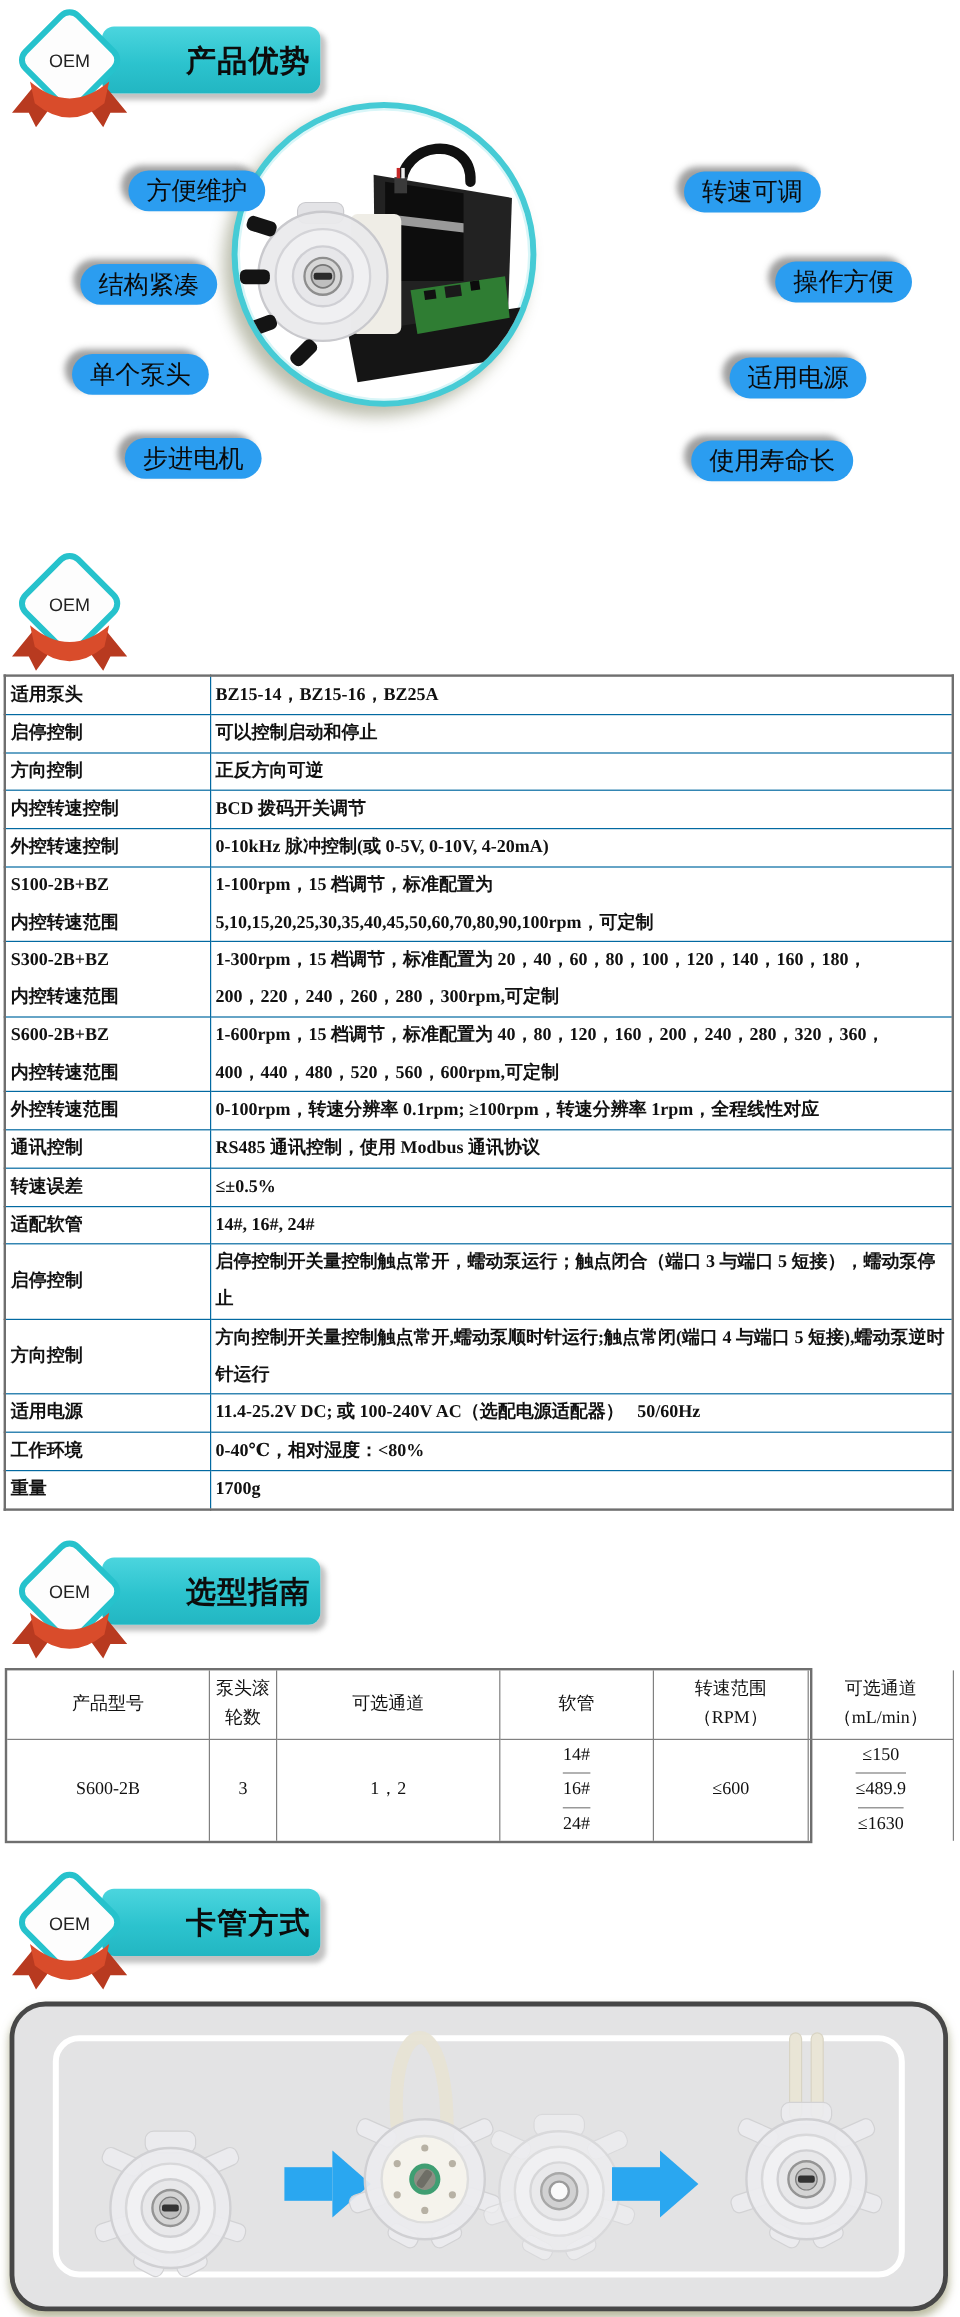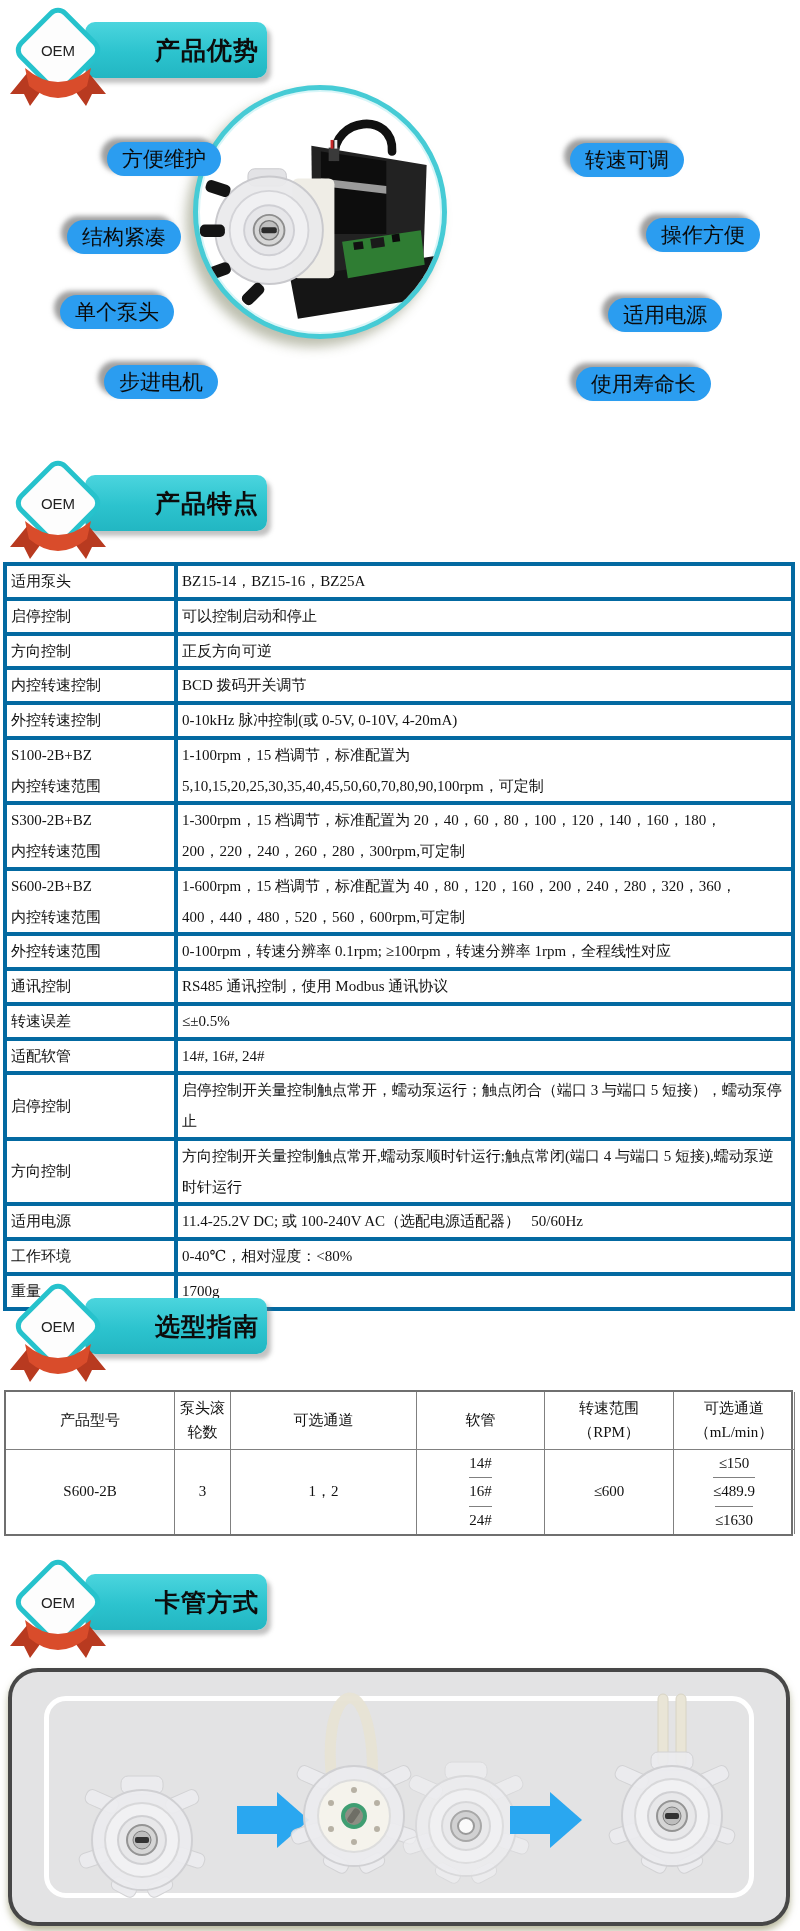--- a/index.html
+++ b/index.html
@@ -41,28 +41,28 @@
   .adv-label:nth-of-type(8){ left:576px; top:352px;margin-top:15px; }
 
   
   .spec-table {
     position:absolute; left:3px; top:562px; width:792px;
     border-collapse:collapse; background:#fff;
     font-family:"Liberation Serif","DejaVu Serif",serif; font-size:15px; color:#111;
     border:2px solid #6f6f6f;
   }
   .spec-table td {
-    border:4px solid #0369a1; padding:0 4px; line-height:2.05;
-    white-space:pre-wrap; vertical-align:middle;
+    border:1px solid #0369a1; padding:0 4px; line-height:2.05;
+    white-space:pre-wrap; vertical-align:middle;font-weight:bold;
   }
   td.f-label { width:171px; }
 
   
   .sel-table {
-    position:absolute; left:4px; top:1390px; width:789px;
+    position:absolute; left:4px; top:1390px; width:673px;
     display:grid; grid-template-columns:169px 56px 186px 128px 129px 121px;
     border:2px solid #6f6f6f; background:#fff;
     font-family:"Liberation Serif","DejaVu Serif",serif; font-size:15px; color:#111;
   }
   .sel-cell {
     border-right:1px solid #808080; display:flex; align-items:center; justify-content:center;
     text-align:center; white-space:pre-line; line-height:1.55;
   }
   .sel-h { height:58px; border-bottom:1px solid #808080; }
   .sel-body { height:84px; }
@@ -146,23 +146,20 @@
       <div class="adv-label">单个泵头</div>
 
       <div class="adv-label">适用电源</div>
 
       <div class="adv-label">步进电机</div>
 
       <div class="adv-label">使用寿命长</div>
     </div>
 
   <div class="sec-header" style="top:455px;">
-    <div class="banner">
-      <span>产品特点</span>
-    </div>
     <svg class="badge" width="104" height="114" viewBox="0 0 104 114">
       <rect x="21" y="17" width="62" height="62" rx="10" transform="rotate(45 52 48)" fill="#fdfdfd" stroke="#26c2cc" stroke-width="5"></rect>
       <polygon points="22,70 4,92 18,92 24,104 40,82" fill="#b83a20"></polygon>
       <polygon points="82,70 100,92 86,92 80,104 64,82" fill="#b83a20"></polygon>
       <path d="M19,66 Q52,94 85,66 L81,84 Q52,108 23,84 Z" fill="#d94c2b"></path>
       <text x="52" y="54" text-anchor="middle" font-size="15" fill="#222">OEM</text>
     </svg>
   </div>
 
   <table class="spec-table">

